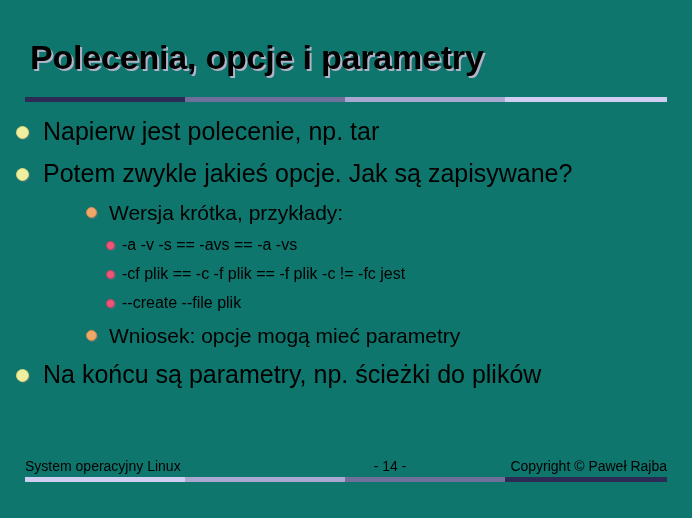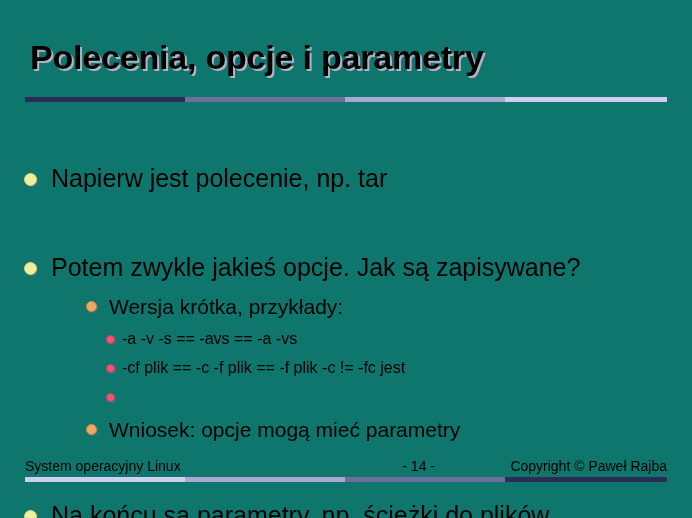--- a/index.html
+++ b/index.html
@@ -87,24 +87,23 @@
     box-sizing: border-box;
   }
 
   .txt {
     color: #000000;
     white-space: nowrap;
   }
 
   
   .lvl1 {
-    padding-left: 24px;
+    padding-left: 16px;
     height: 42px;
     align-items: center;
-    margin-top: 47px;
   }
   .lvl1 .bullet {
     width: 13px;
     height: 13px;
     background: #efefa0;
     border: 1px solid #d8d87a;
     box-shadow: 1px 1px 0 rgba(120,120,140,0.45);
     margin-right: 14px;
     margin-top: 2px;
   }
@@ -158,21 +157,21 @@
     position: absolute;
     left: 25px;
     top: 458px;
     width: 642px;
     display: flex;
     align-items: center;
     font-size: 14px;
     color: #000000;
   }
   .footer-left   { flex: 0 0 320px; text-align: left; }
-  .footer-center { flex: 0 0 90px;  text-align: right; }
+  .footer-center { flex: 0 0 90px;  text-align: center; }
   .footer-right  { flex: 1 1 auto;  text-align: right; }
 </style>
 </head>
 <body>
 
 <div class="slide">
 
   <div class="title">Polecenia, opcje i parametry</div>
 
   <div class="rule rule-top">
@@ -205,20 +204,21 @@
     </div>
 
     <div class="item lvl3">
       <span class="bullet"></span>
       <span class="txt">-cf plik == -c -f plik == -f plik -c != -fc jest</span>
     </div>
 
 
     <div class="item lvl3">
       <span class="bullet"></span>
+      <span class="txt">--create --file plik</span>
     </div>
 
     <div class="item lvl2">
       <span class="bullet"></span>
       <span class="txt">Wniosek: opcje mogą mieć parametry</span>
     </div>
 
     <div class="item lvl1">
       <span class="bullet"></span>
       <span class="txt">Na końcu są parametry, np. ścieżki do plików</span>

